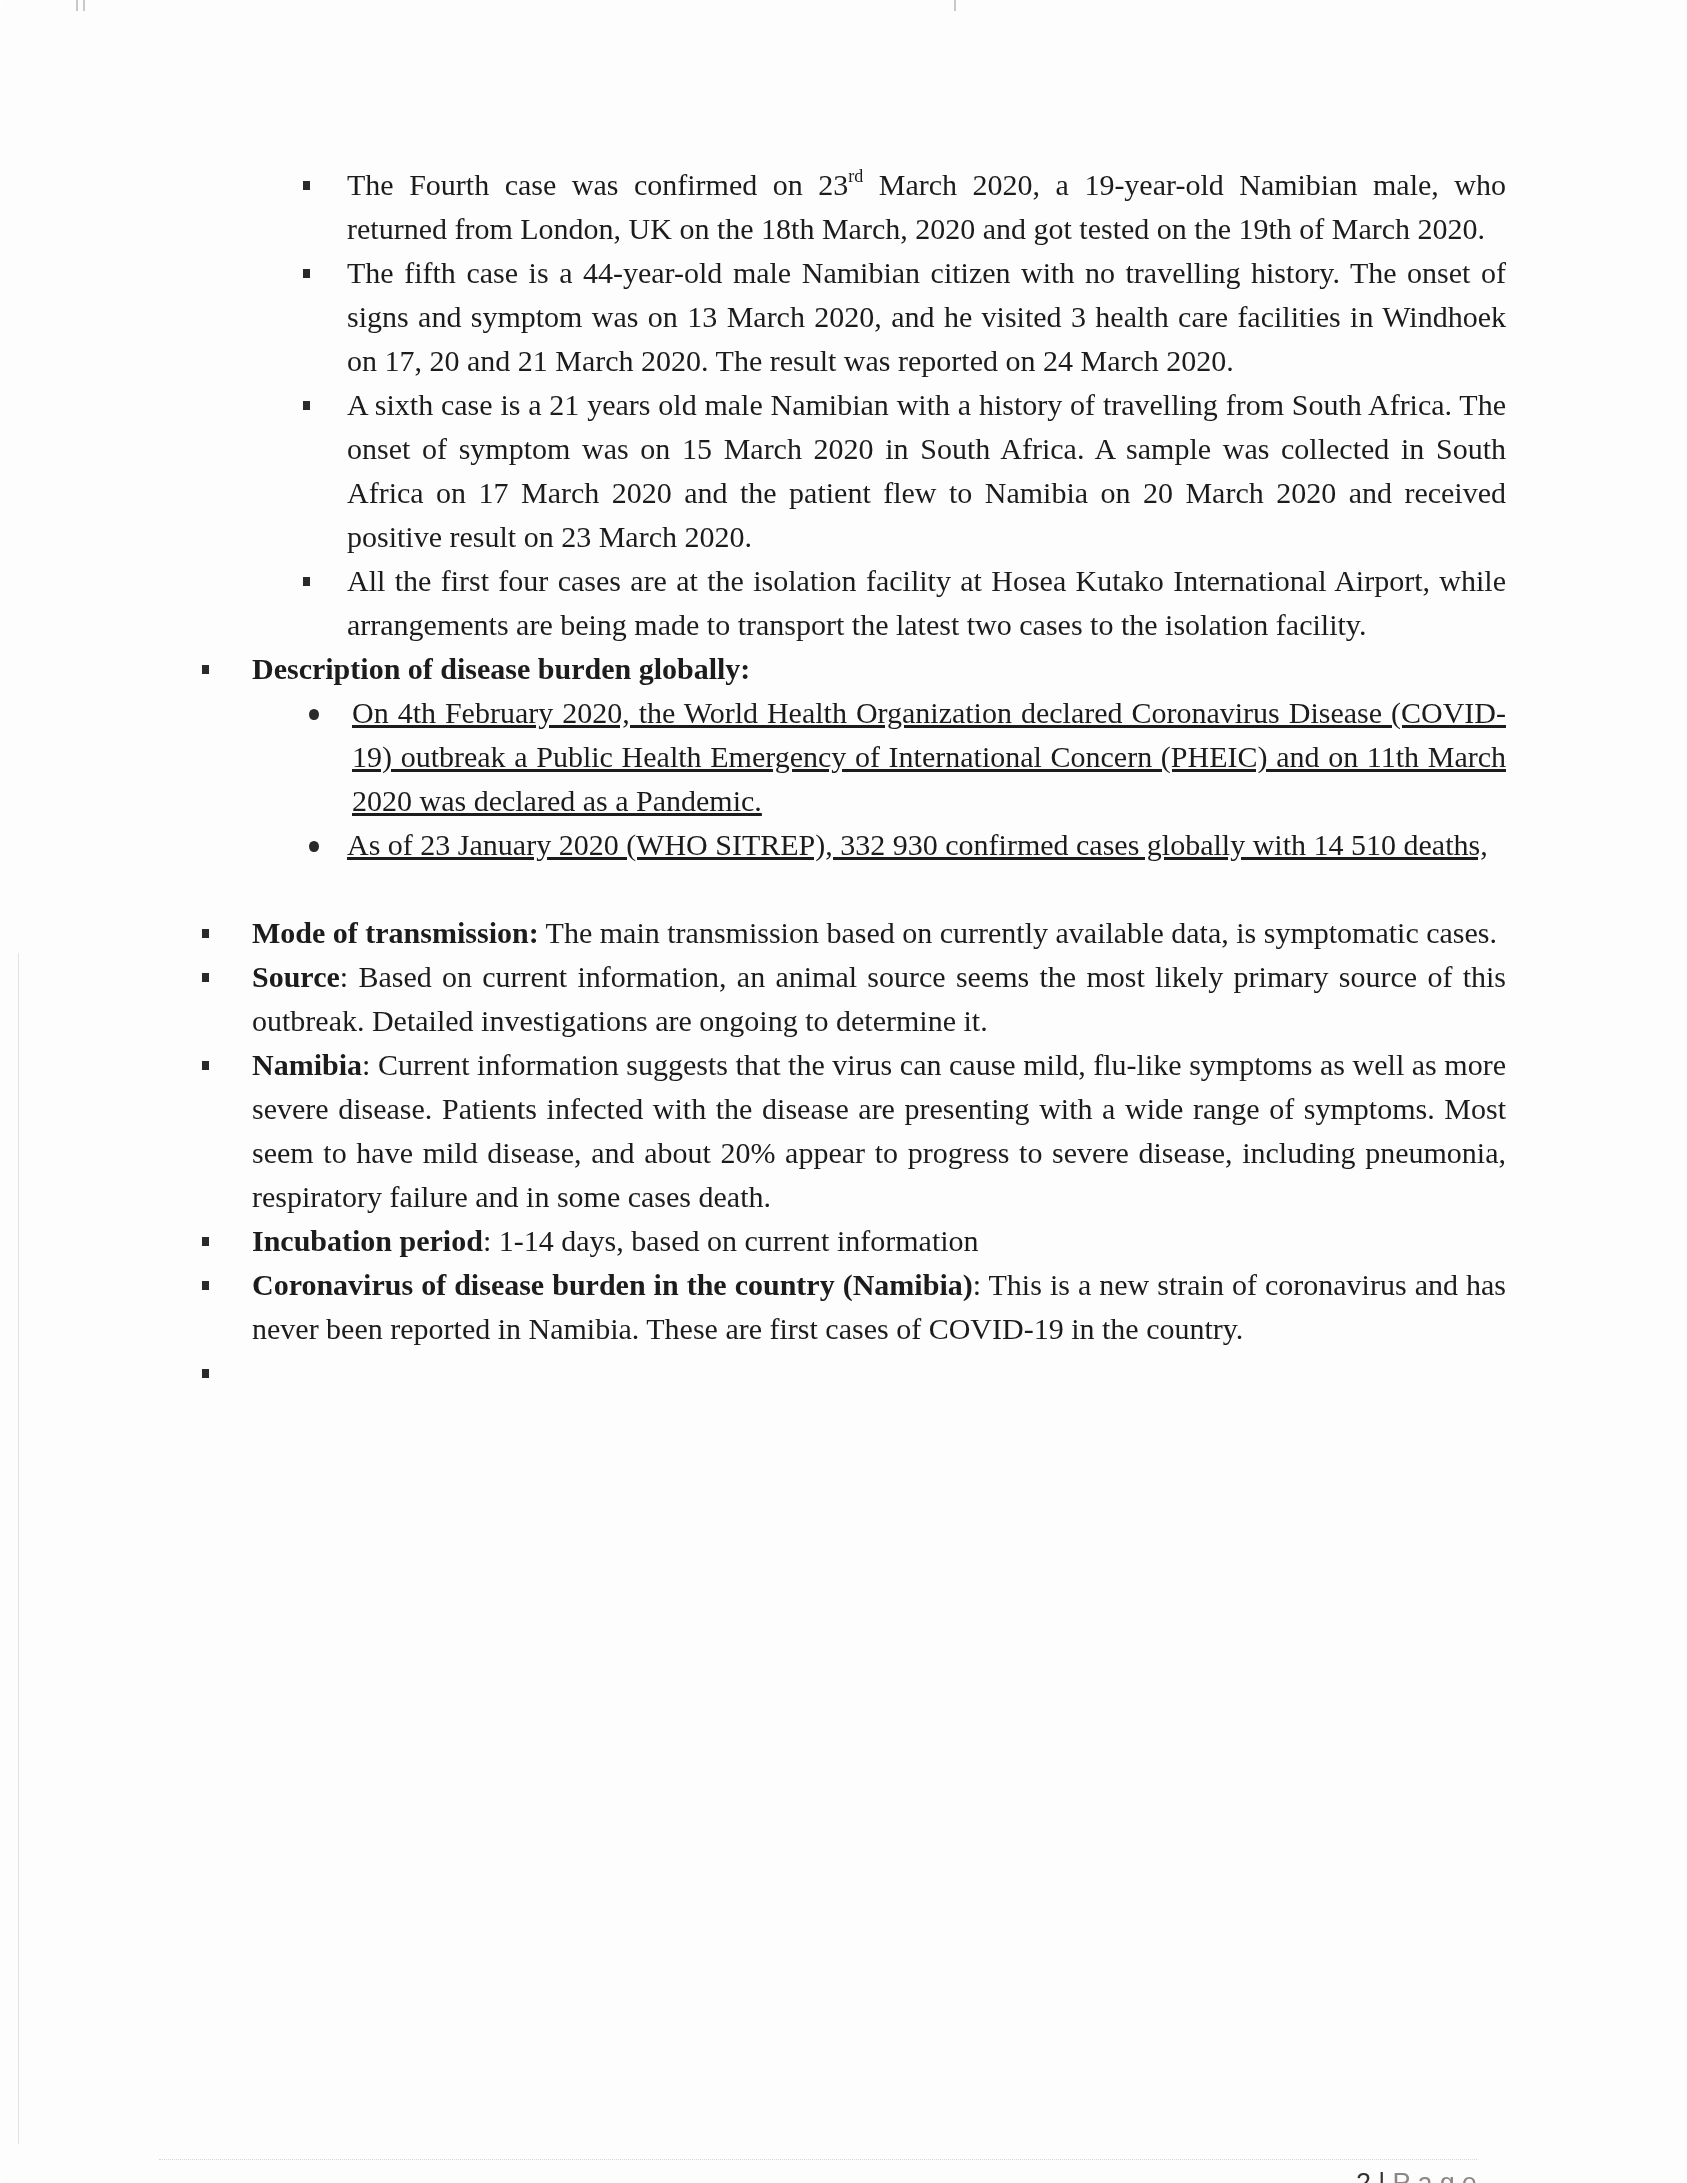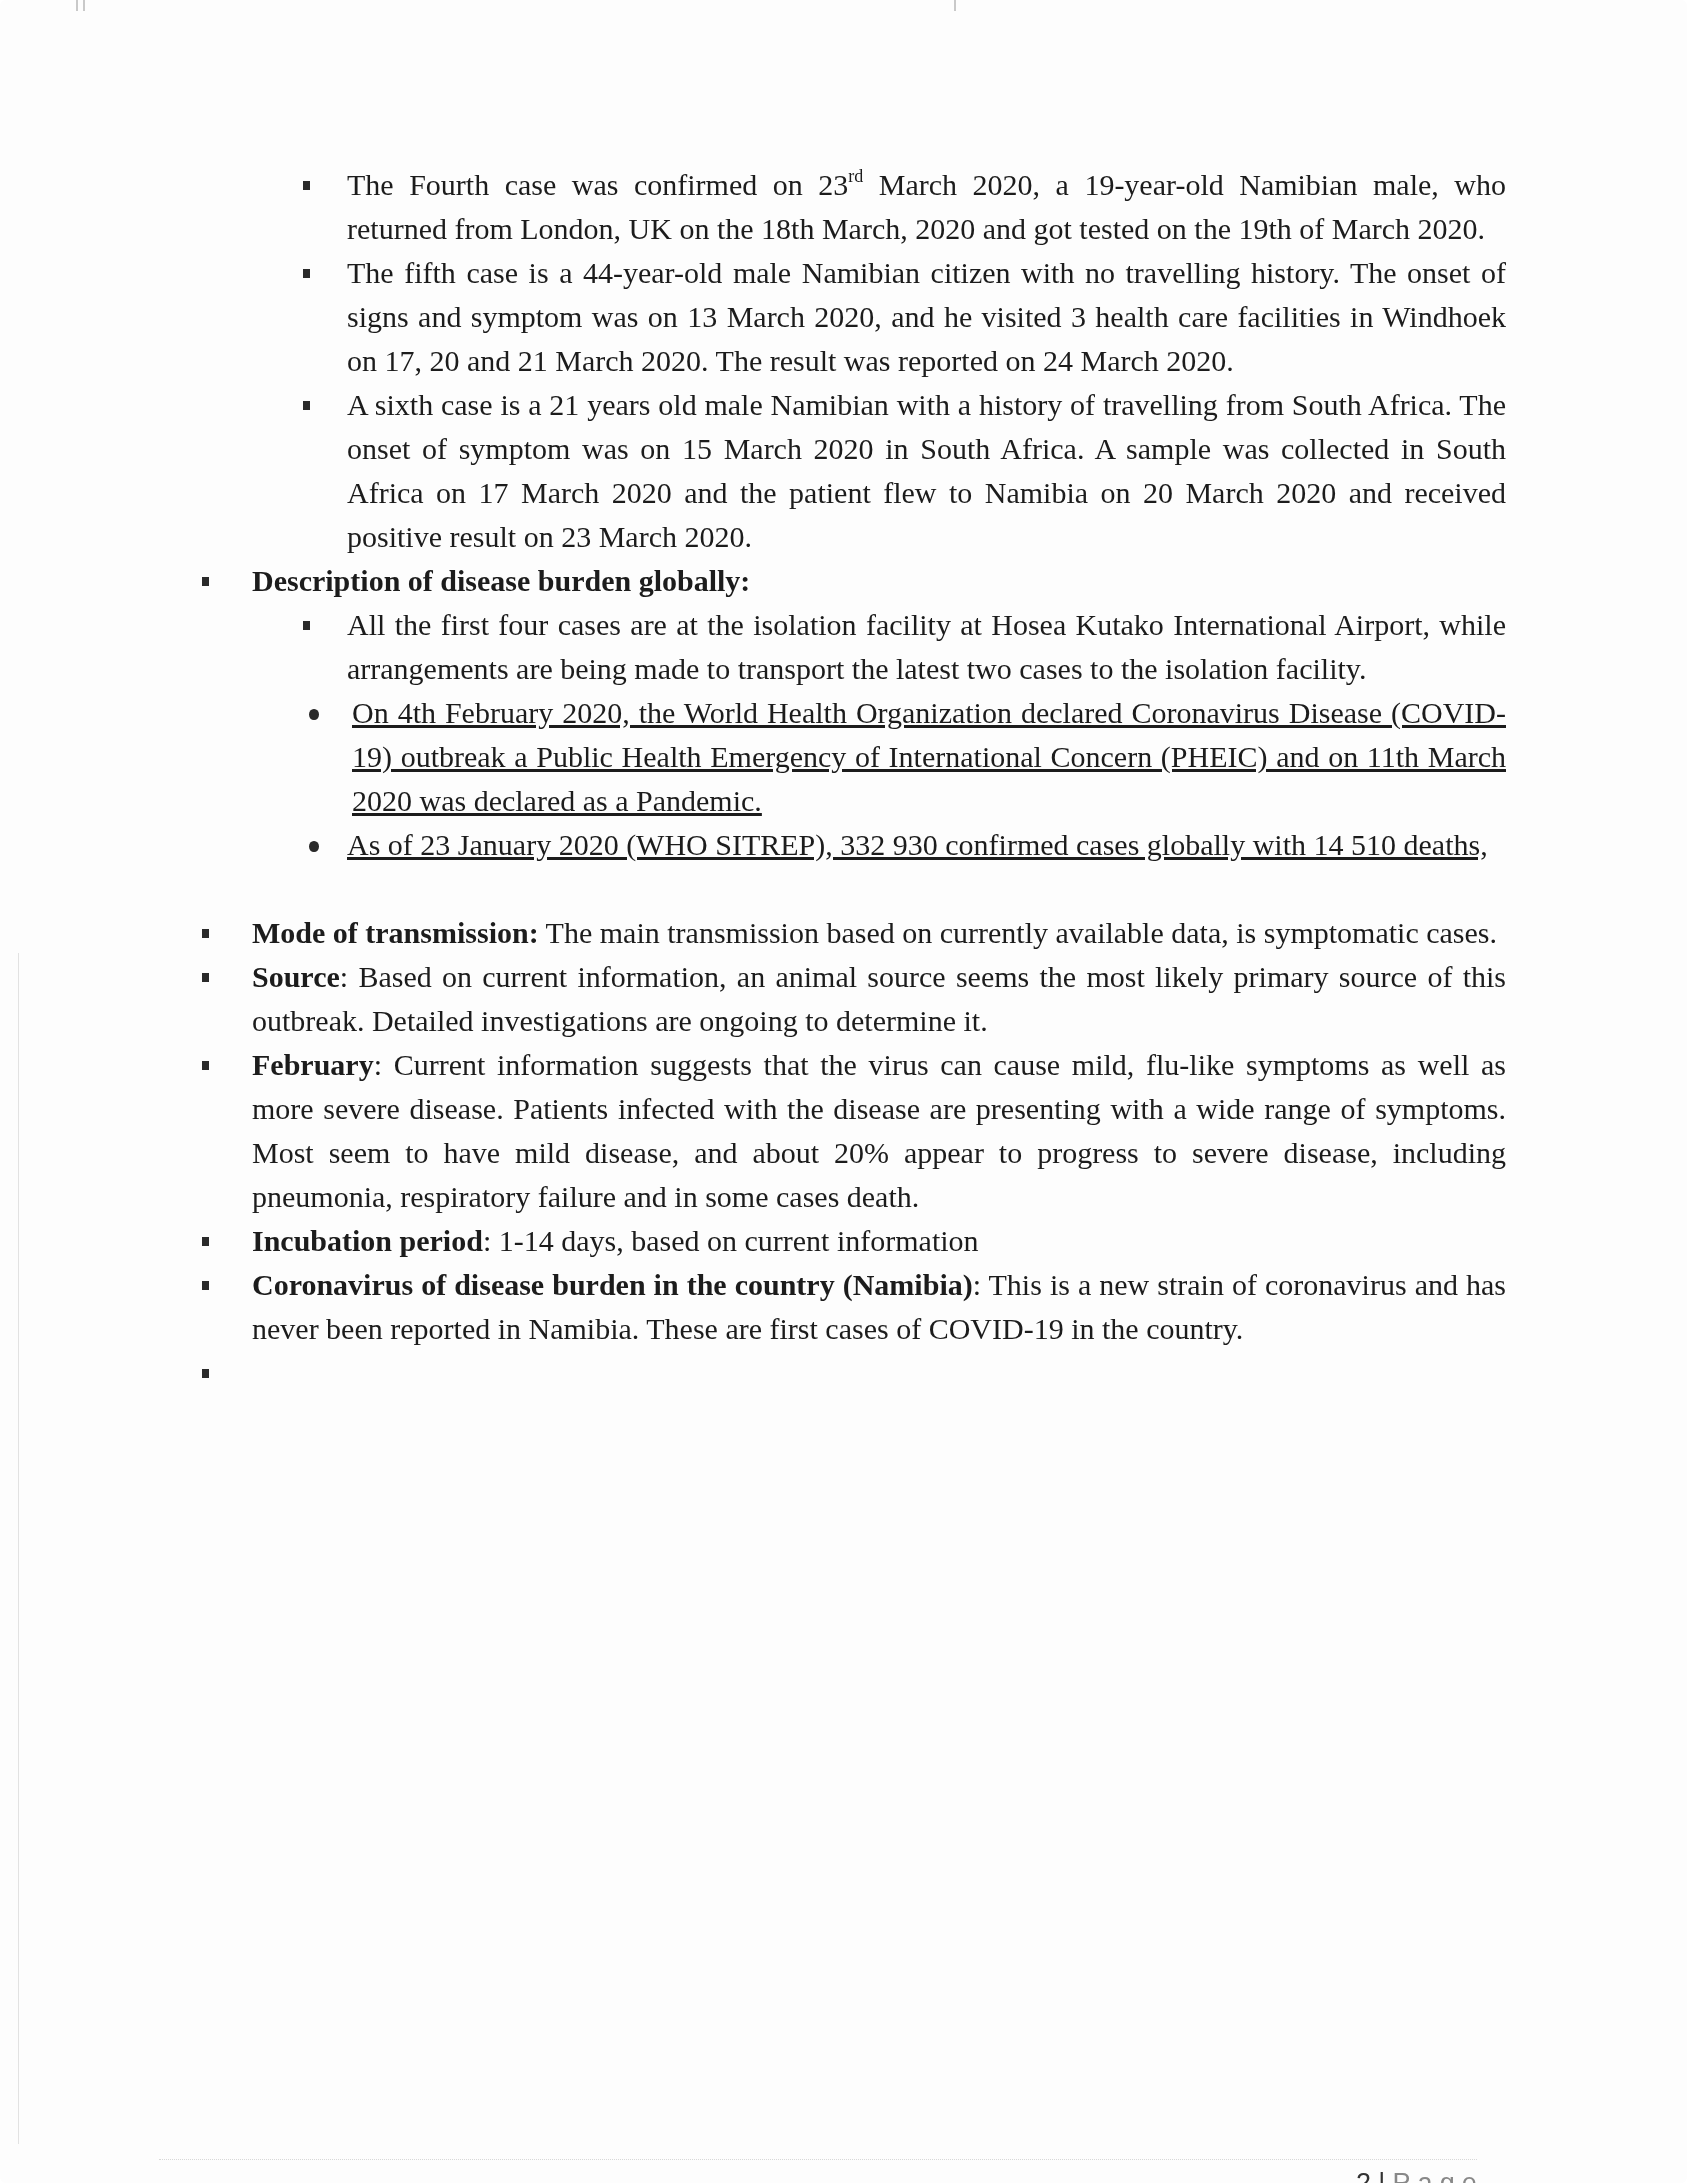--- a/index.html
+++ b/index.html
@@ -59,28 +59,28 @@
       <span>The Fourth case was confirmed on 23</span><sup>rd</sup><span> March 2020, a 19-year-old Namibian male, who returned from London, UK on the 18th March, 2020 and got tested on the 19th of March 2020.</span>
     </div>
     <div class="item l2">
       <span class="bullet-sq"></span>
       <span>The fifth case is a 44-year-old male Namibian citizen with no travelling history. The onset of signs and symptom was on 13 March 2020, and he visited 3 health care facilities in Windhoek on 17, 20 and 21 March 2020. The result was reported on 24 March 2020.</span>
     </div>
     <div class="item l2">
       <span class="bullet-sq"></span>
       <span>A sixth case is a 21 years old male Namibian with a history of travelling from South Africa. The onset of symptom was on 15 March 2020 in South Africa. A sample was collected in South Africa on 17 March 2020 and the patient flew to Namibia on 20 March 2020 and received positive result on 23 March 2020.</span>
     </div>
+    <div class="item l2">
+      <span class="bullet-sq"></span>
+      <span>All the first four cases are at the isolation facility at Hosea Kutako International Airport, while arrangements are being made to transport the latest two cases to the isolation facility.</span>
+    </div>
+
     <div class="item l1">
       <span class="bullet-sq"></span>
       <span class="b">Description of disease burden globally:</span>
-    </div>
-
-    <div class="item l2">
-      <span class="bullet-sq"></span>
-      <span>All the first four cases are at the isolation facility at Hosea Kutako International Airport, while arrangements are being made to transport the latest two cases to the isolation facility.</span>
     </div>
     <div class="item l3">
       <span class="bullet-dot"></span>
       <span>On 4th February 2020, the World Health Organization declared Coronavirus Disease (COVID-19) outbreak a Public Health Emergency of International Concern (PHEIC) and on 11th March 2020 was declared as a Pandemic.</span>
     </div>
     <div class="item l3" style="margin-left:347px;width:1159px;">
       <span class="bullet-dot" style="left:-38px;"></span>
       <span>As of 23 January 2020 (WHO SITREP), 332 930 confirmed cases globally with 14 510 deaths,</span>
     </div>
 
@@ -89,21 +89,21 @@
     <div class="item l1">
       <span class="bullet-sq"></span>
       <span class="b">Mode of transmission:</span><span> The main transmission based on currently available data, is symptomatic cases.</span>
     </div>
     <div class="item l1">
       <span class="bullet-sq"></span>
       <span class="b">Source</span><span>: Based on current information, an animal source seems the most likely primary source of this outbreak. Detailed investigations are ongoing to determine it.</span>
     </div>
     <div class="item l1">
       <span class="bullet-sq"></span>
-      <span class="b">February</span><span>: Current information suggests that the virus can cause mild, flu-like symptoms as well as more severe disease. Patients infected with the disease are presenting with a wide range of symptoms. Most seem to have mild disease, and about 20% appear to progress to severe disease, including pneumonia, respiratory failure and in some cases death.</span>
+      <span class="b">Namibia</span><span>: Current information suggests that the virus can cause mild, flu-like symptoms as well as more severe disease. Patients infected with the disease are presenting with a wide range of symptoms. Most seem to have mild disease, and about 20% appear to progress to severe disease, including pneumonia, respiratory failure and in some cases death.</span>
     </div>
     <div class="item l1">
       <span class="bullet-sq"></span>
       <span class="b">Incubation period</span><span>: 1-14 days, based on current information</span>
     </div>
     <div class="item l1">
       <span class="bullet-sq"></span>
       <span class="b">Coronavirus of disease burden in the country (Namibia)</span><span>: This is a new strain of coronavirus and has never been reported in Namibia. These are first cases of COVID-19 in the country.</span>
     </div>
     <div class="item l1">

